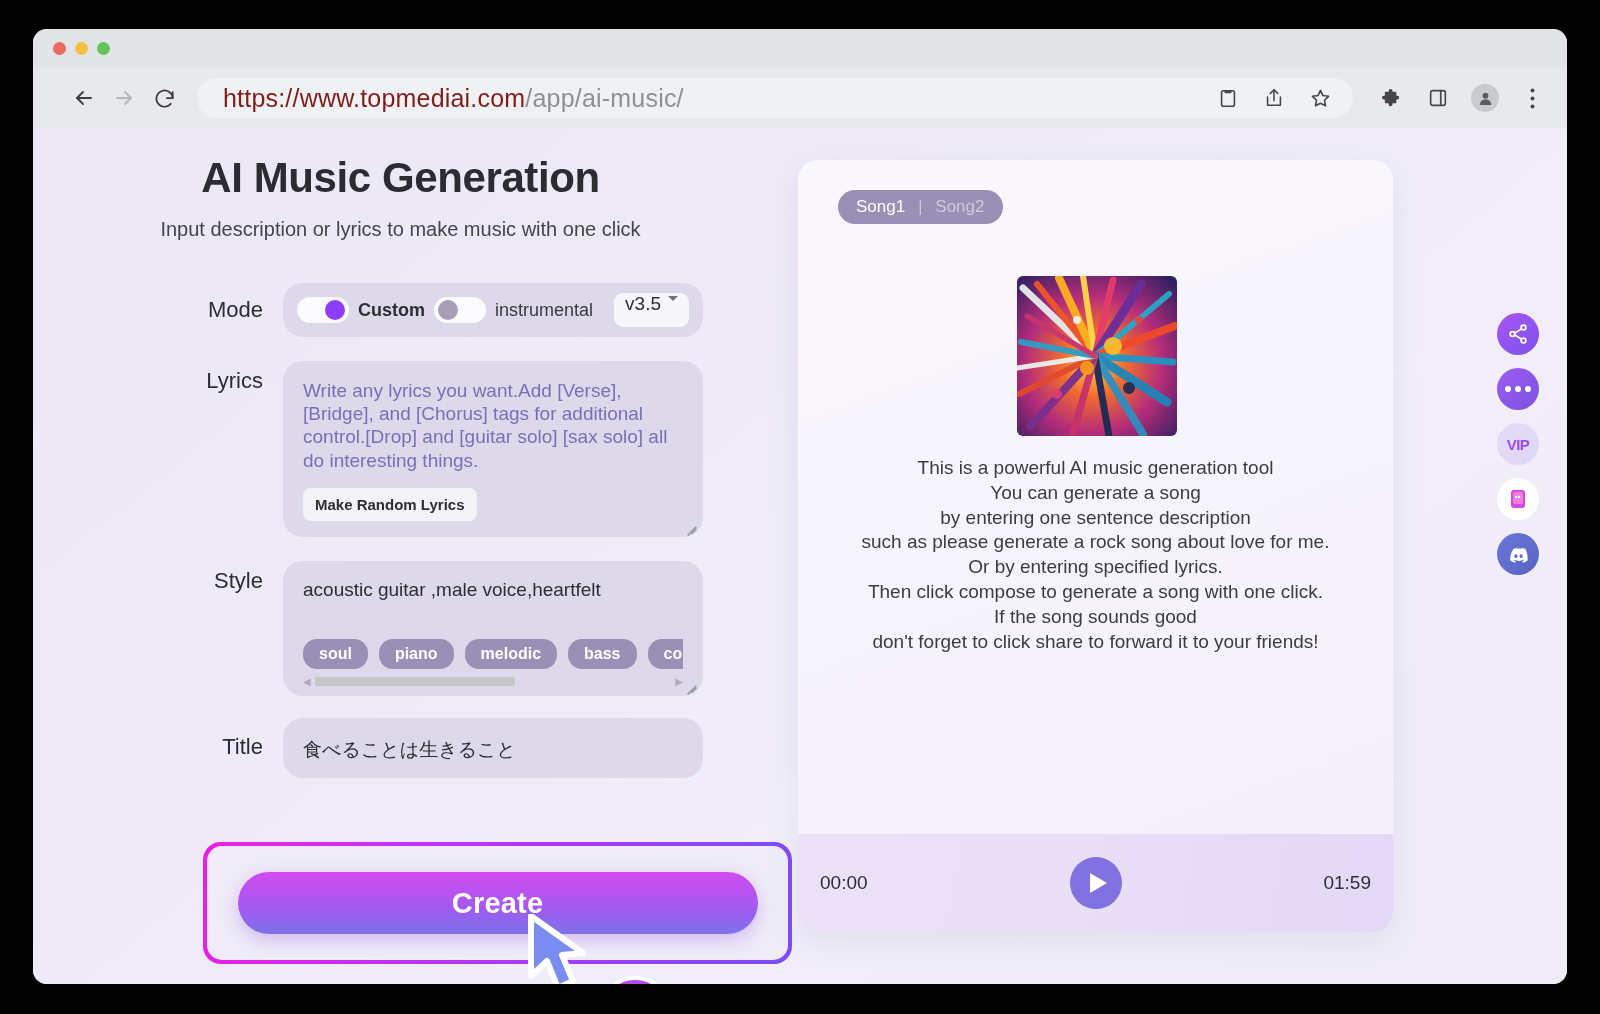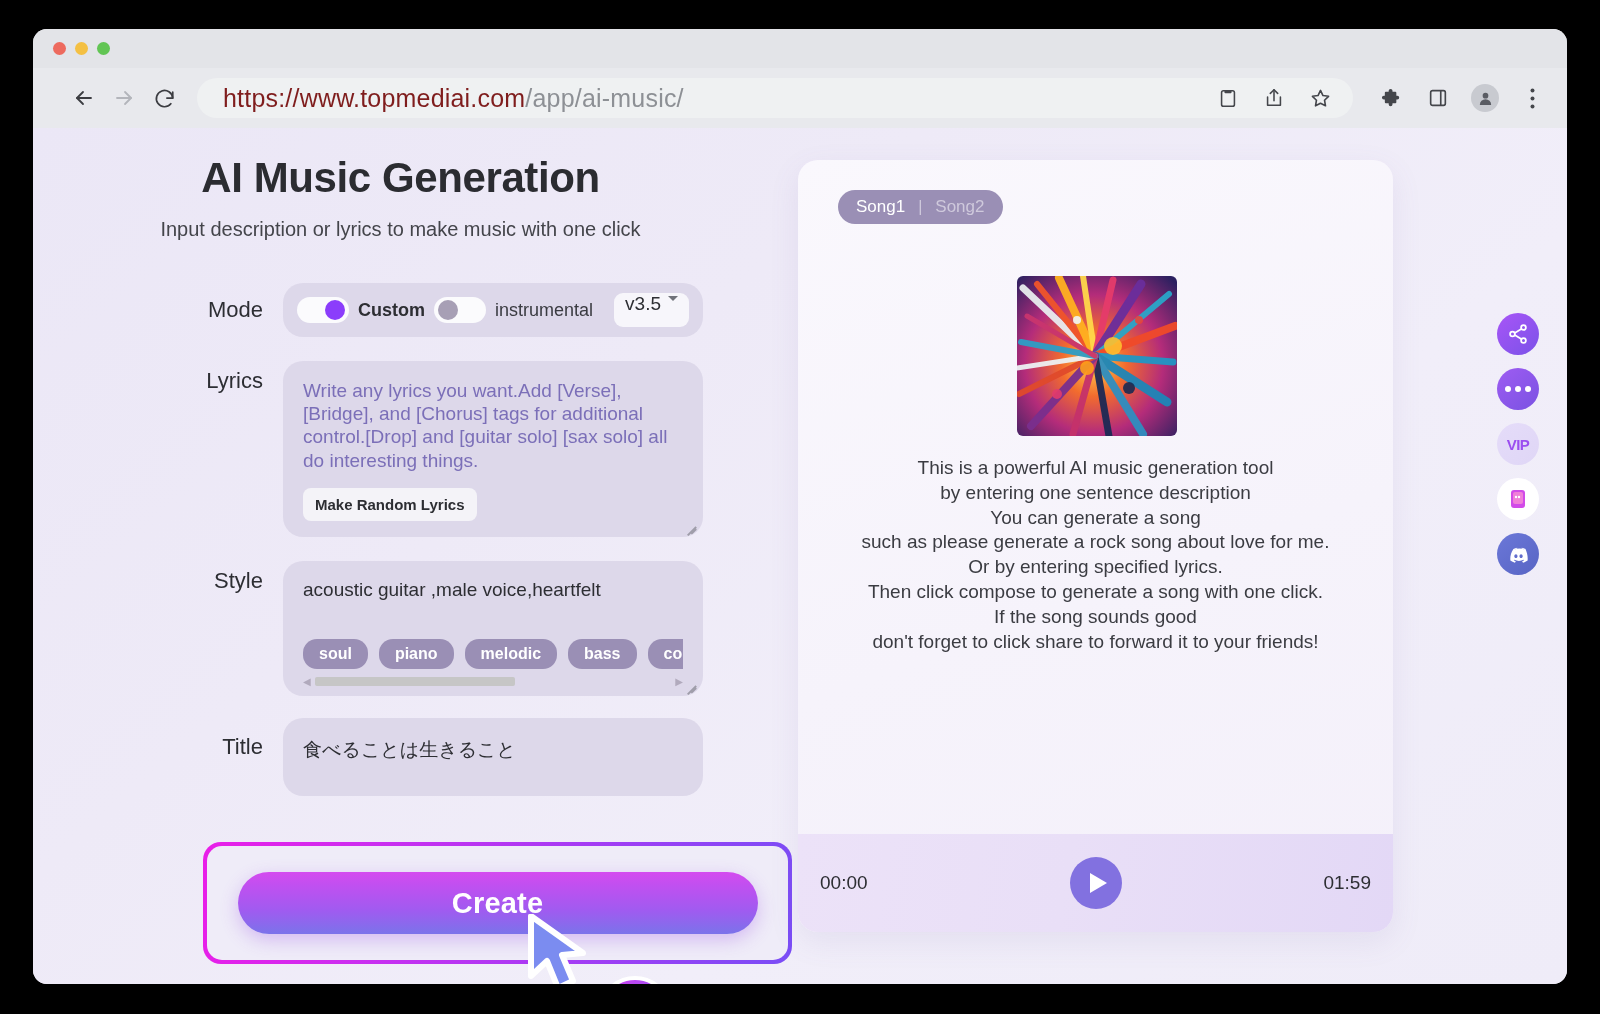--- a/index.html
+++ b/index.html
@@ -226,21 +226,21 @@
     display: flex; align-items: center;
   }
   .hscroll .arrowl, .hscroll .arrowr { color:#b1aabd; font-size: 10px; line-height: 9px;}
   .hscroll .arrowr { margin-left: auto; }
   .hscroll .track { position:absolute; left:12px; right:12px; height: 9px; }
   .hscroll .thumb { position:absolute; left:0; width: 200px; height: 9px; background:#c6c6c6; border-radius: 2px;}
 
   
   .row-title { margin-top: 22px; }
   .row-title .row-label { line-height: 58px; }
-  .title-field { height: 78px; padding: 19px 20px; }
+  .title-field { height: 60px; padding: 19px 20px; }
   .title-value { font-size: 19px; color: #2d2e33; }
 
   
   .create-highlight {
     position: absolute;
     left: 170px; top: 714px;
     width: 589px; height: 122px;
     border-radius: 18px;
     padding: 4px;
     background: linear-gradient(100deg,#e91ee8 0%, #cc2ef0 28%, #a63bf4 62%, #7a4df6 100%);
@@ -583,22 +583,22 @@
             <circle cx="112" cy="112" r="6" fill="#1a2a52"></circle>
             <circle cx="40" cy="118" r="5" fill="#e23b6d"></circle>
             <circle cx="122" cy="44" r="4" fill="#e8453a"></circle>
             <circle cx="60" cy="44" r="4" fill="#f2f5f7"></circle>
           </g>
         </svg>
       </div>
 
       <div class="desc">
         <div>This is a powerful AI music generation tool</div>
+        <div>You can generate a song</div>
         <div>by entering one sentence description</div>
-        <div>You can generate a song</div>
         <div>such as please generate a rock song about love for me.</div>
         <div>Or by entering specified lyrics.</div>
         <div>Then click compose to generate a song with one click.</div>
         <div>If the song sounds good</div>
         <div>don't forget to click share to forward it to your friends!</div>
       </div>
 
       <div class="player">
         <span class="time">00:00</span>
         <span class="play-btn">

